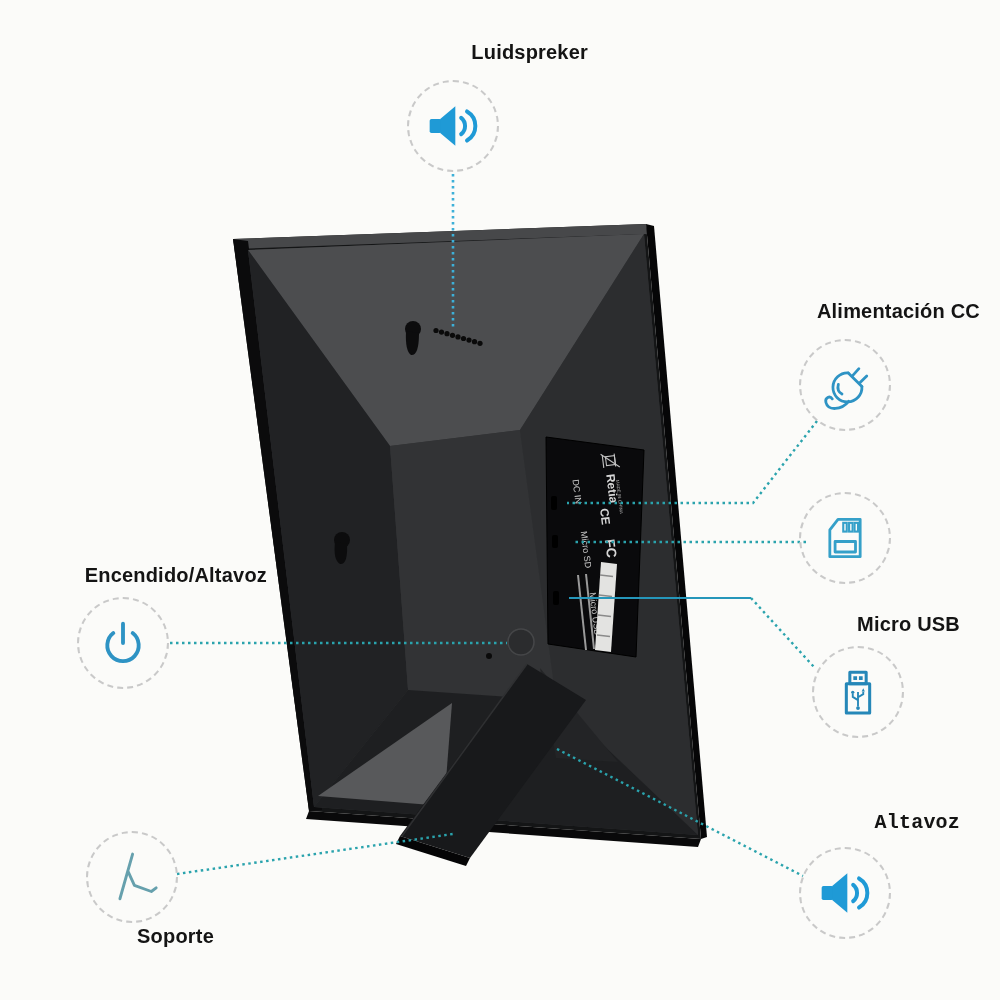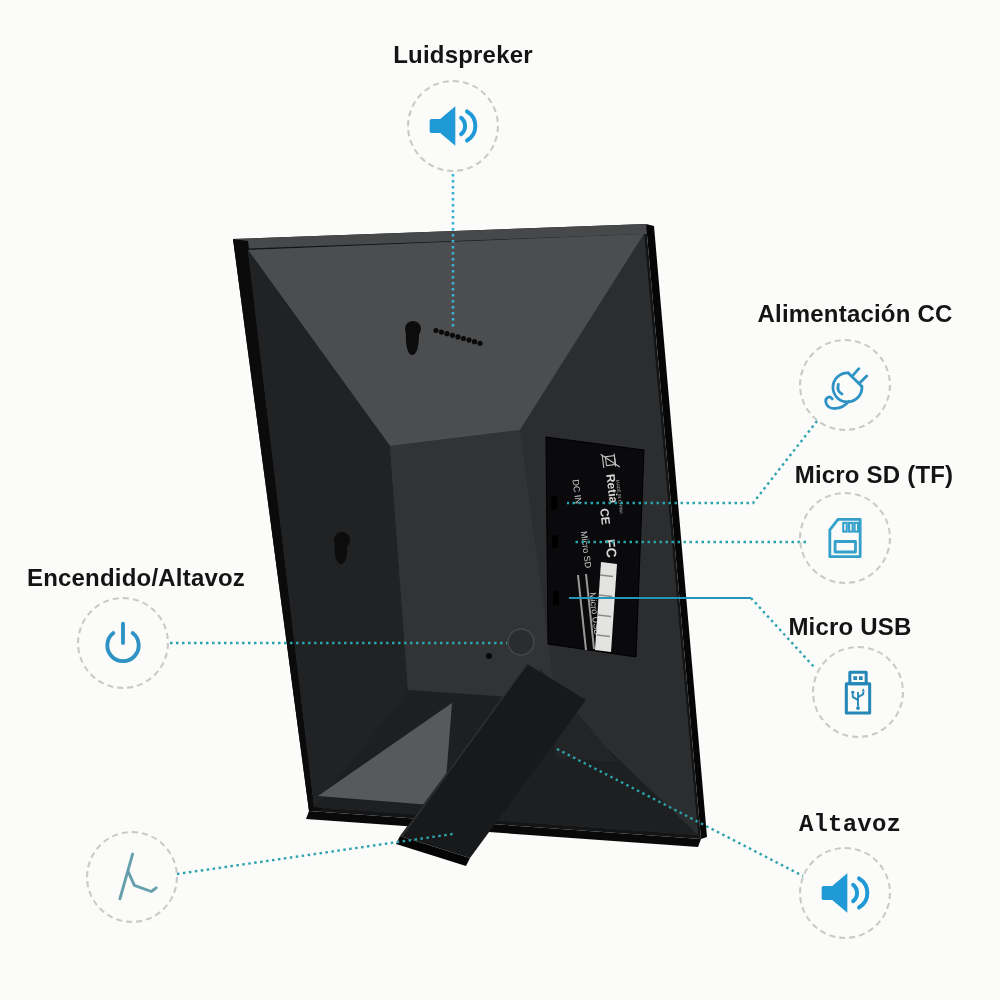--- a/index.html
+++ b/index.html
@@ -7,23 +7,23 @@
     position:relative;
     width:1000px;height:1000px;
     background:#fbfbf9;
     font-family:"Liberation Sans", sans-serif;
     overflow:hidden;
   }
   .product-svg{position:absolute;left:0;top:0;}
   .callout-label{
     position:absolute;
     font-weight:700;
-    font-size:24px;
+    font-size:20px;
     color:#141414;
-    text-align:center;
+    text-align:right;
     letter-spacing:0.2px;
     white-space:nowrap;
   }
   .icon-circle{
     position:absolute;
     width:92px;height:92px;
     border:2px dashed #c9c9c9;
     border-radius:50%;
     box-sizing:border-box;
     display:flex;align-items:center;justify-content:center;
@@ -149,24 +149,24 @@
       <line x1="569" y1="598" x2="751" y2="598" stroke="#2596ba" stroke-width="2"></line>
       <line x1="751" y1="598" x2="814" y2="667" stroke="#2aa3ad" stroke-width="2.4" stroke-dasharray="2.5 3.5"></line>
       <line x1="170" y1="643" x2="507" y2="643" stroke="#2aa3ad" stroke-width="2.4" stroke-dasharray="2.5 3.5"></line>
       <line x1="177" y1="874" x2="453" y2="834" stroke="#2aa3ad" stroke-width="2.4" stroke-dasharray="2.5 3.5"></line>
       <line x1="557" y1="749" x2="803" y2="876" stroke="#2aa3ad" stroke-width="2.4" stroke-dasharray="2.5 3.5"></line>
     </g>
   </svg>
 
   <div class="callout-label lbl-luidspreker">Luidspreker</div>
   <div class="callout-label lbl-dc">Alimentación CC</div>
-  <div class="callout-label lbl-sd">Micro SD (TF)</div>
   <div class="callout-label lbl-usb">Micro USB</div>
   <div class="callout-label lbl-altavoz">Altavoz</div>
   <div class="callout-label lbl-power">Encendido/Altavoz</div>
+  <div class="callout-label lbl-stand">Soporte</div>
 
   <div class="icon-circle cir-luidspreker">
     <svg width="56" height="56" viewBox="0 0 48 48">
       <rect x="4" y="18" width="10" height="12" rx="1.5" fill="#1f9ad6"></rect>
       <polygon points="13,18 26,7 26,41 13,30" fill="#1f9ad6"></polygon>
       <path d="M31,17 a9,9 0 0 1 0,14" stroke="#1f9ad6" stroke-width="3.4" fill="none" stroke-linecap="round"></path>
       <path d="M36,11.5 a14.5,14.5 0 0 1 0,25" stroke="#1f9ad6" stroke-width="3.4" fill="none" stroke-linecap="round"></path>
     </svg>
   </div>
 

